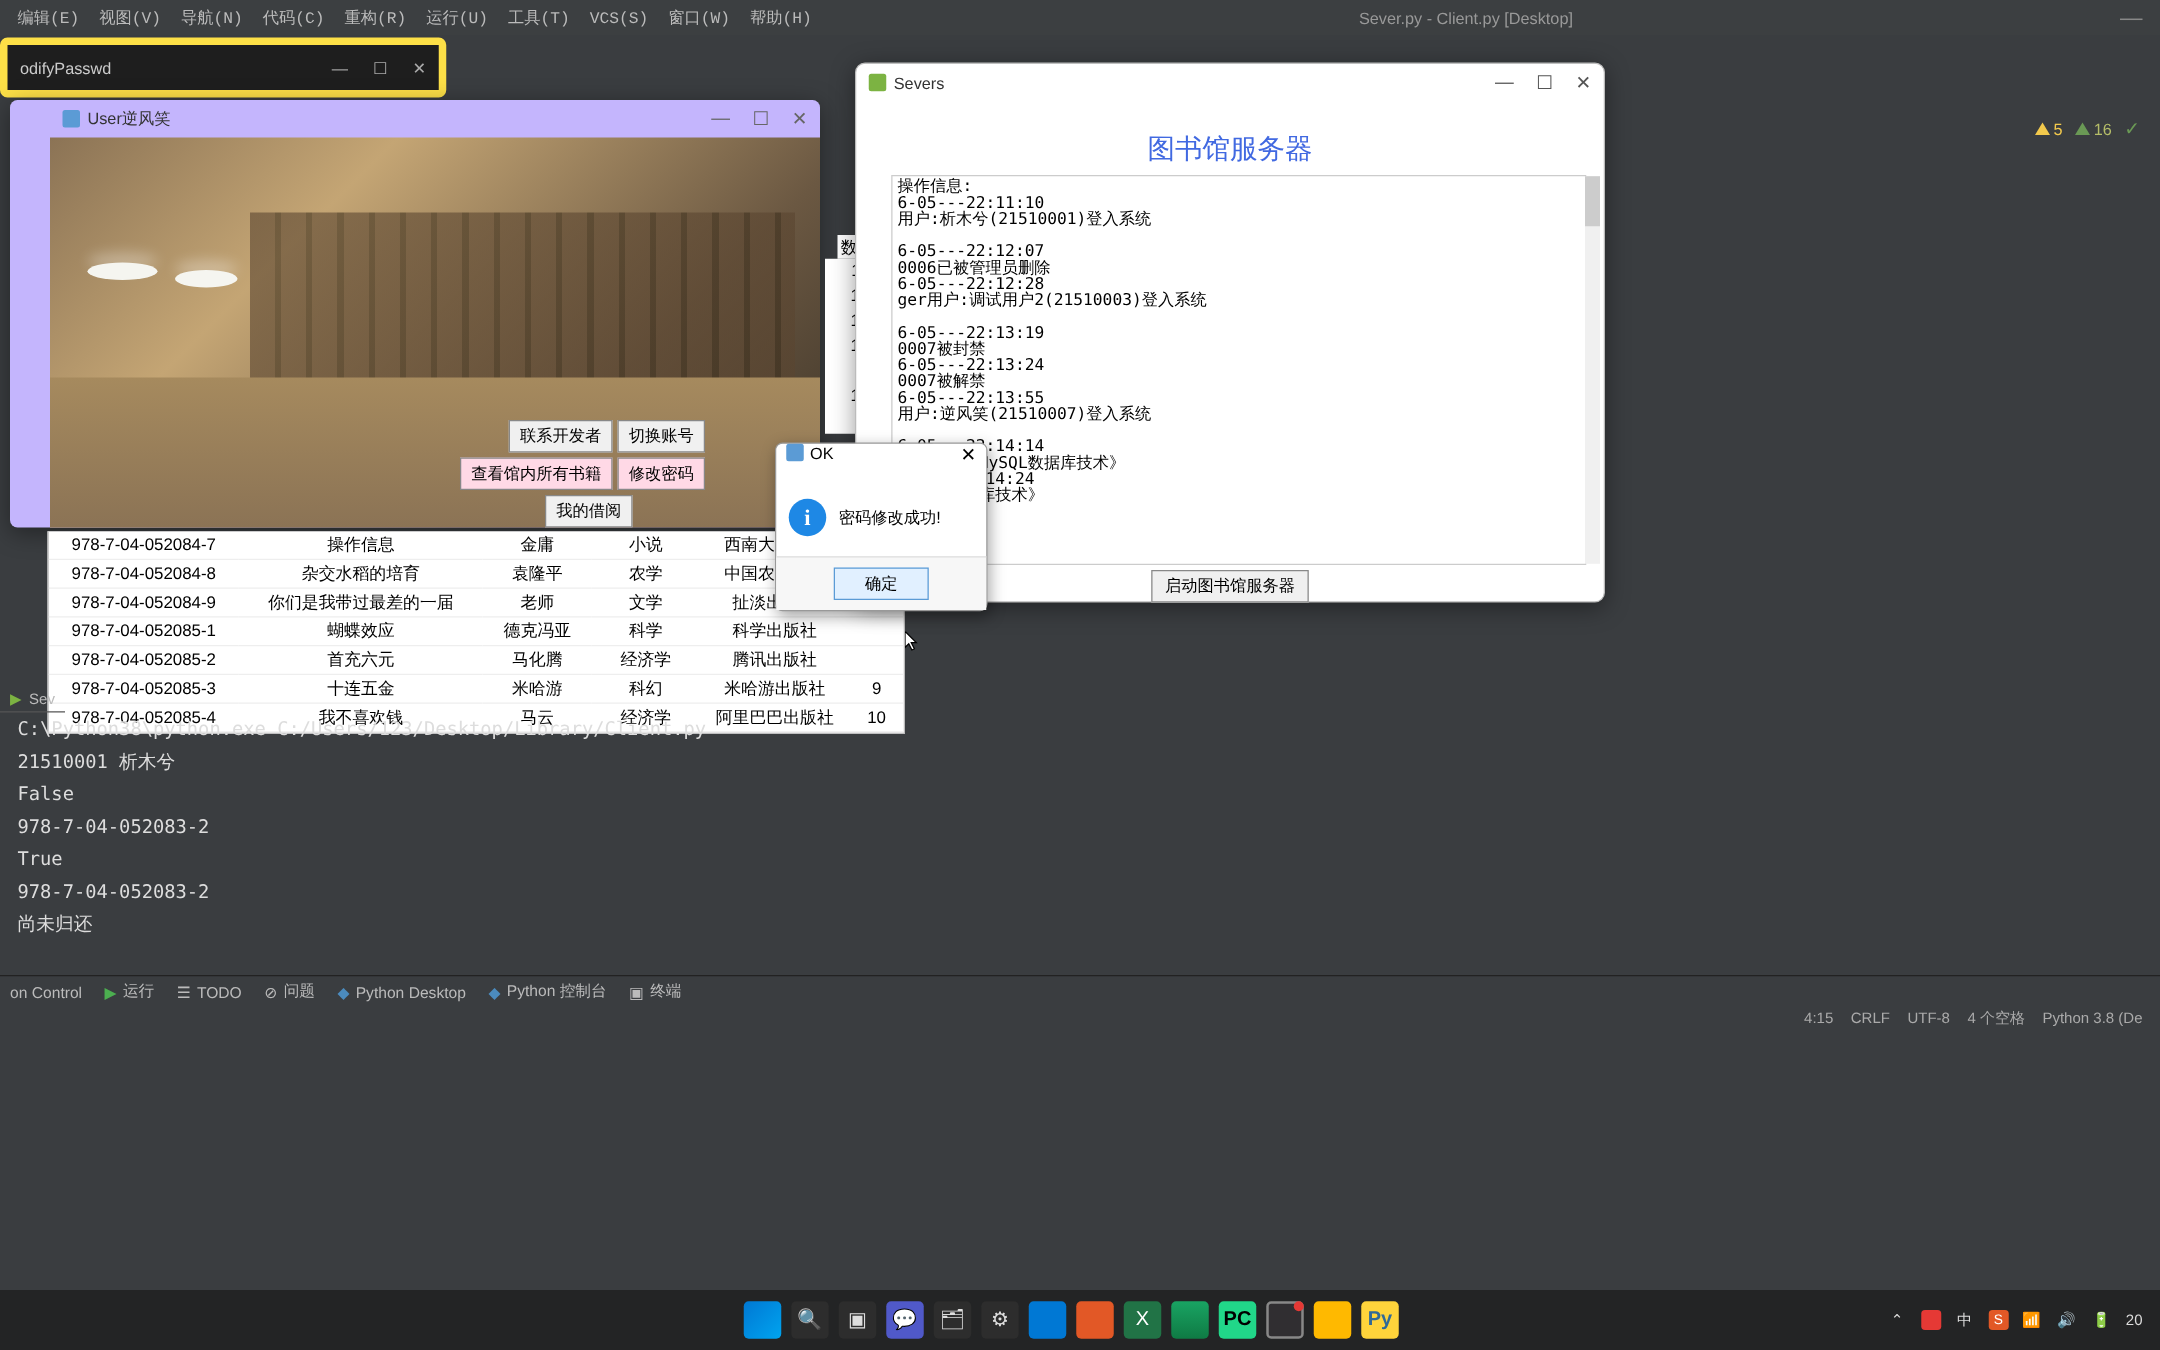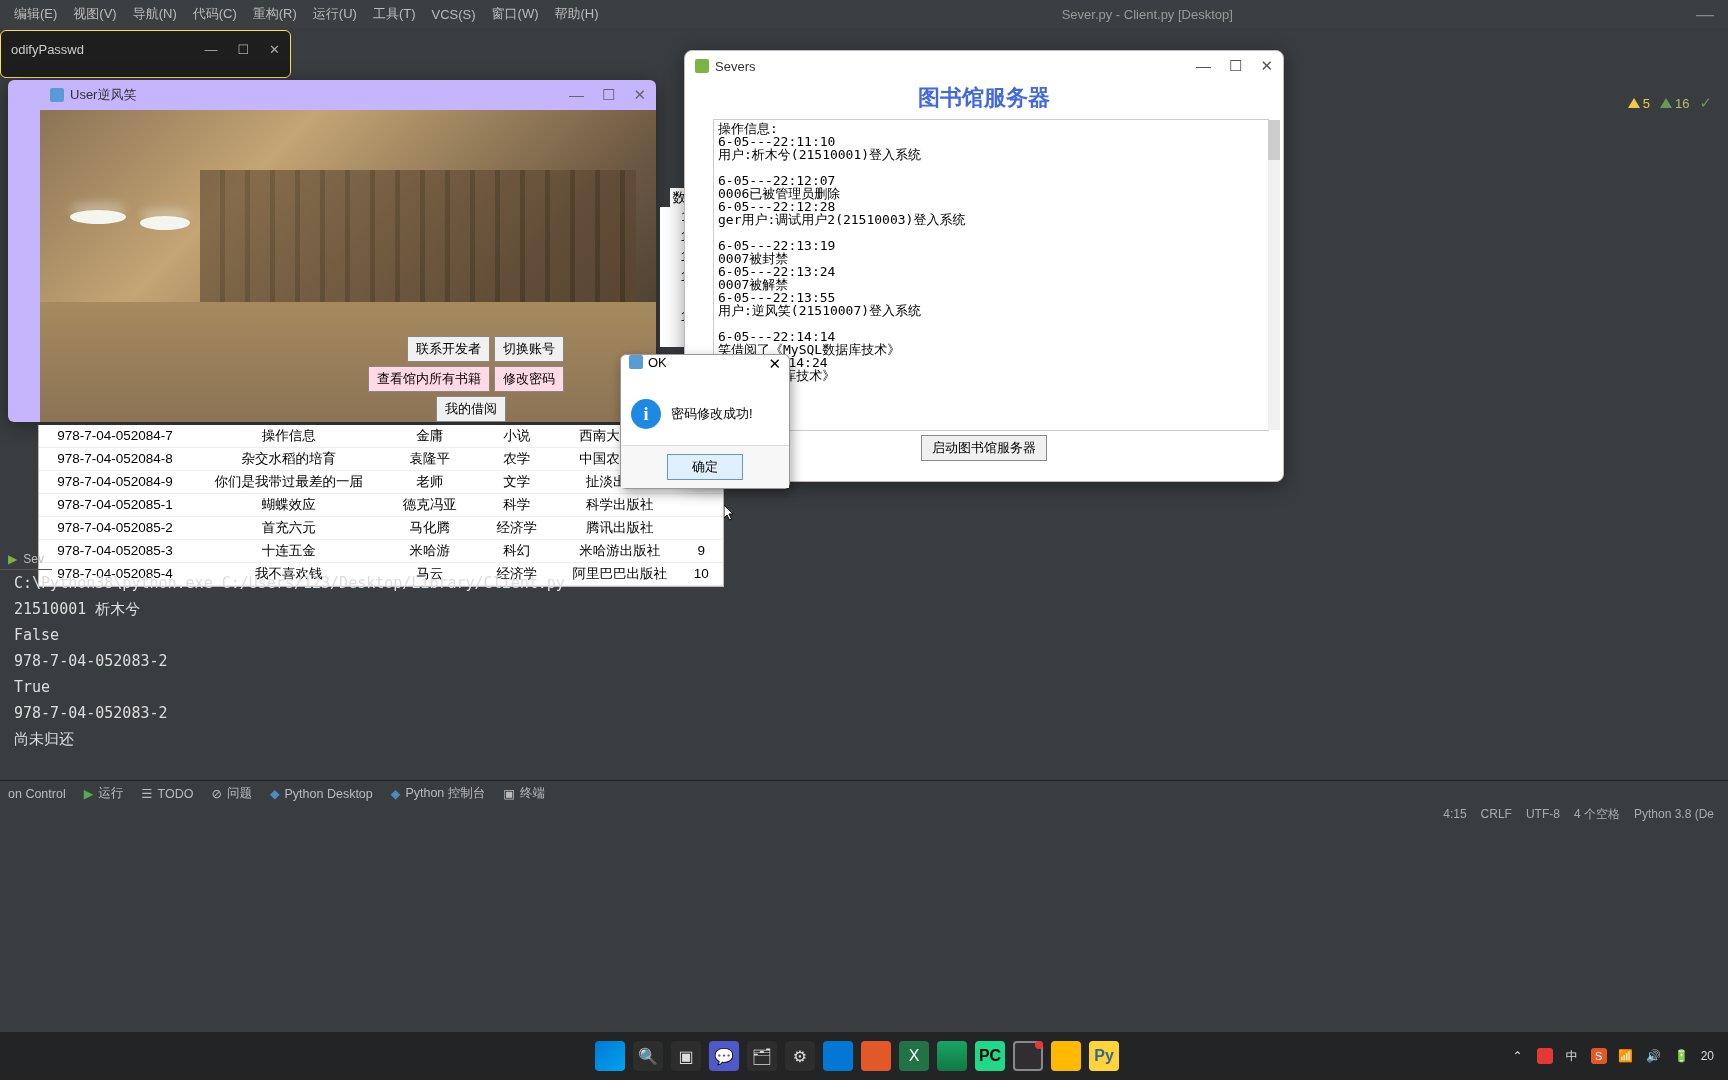--- a/index.html
+++ b/index.html
@@ -1,30 +1,30 @@
 <!DOCTYPE html>
 <html><head>
 <meta charset="utf-8">
 <style>
 * { margin: 0; padding: 0; box-sizing: border-box; font-family: "Microsoft YaHei", sans-serif; }
 body { width: 1728px; height: 1080px; background: #3a3d40; overflow: hidden; position: relative; }
 
 
 .menu-bar { height: 28px; background: #3c3f41; display: flex; align-items: center; padding: 0 6px; font-size: 13px; color: #bbb; }
-.menu-bar .menu-item { padding: 2px 8px; cursor: pointer; }
+.menu-bar .menu-item { padding: 2px 8px; cursor: pointer; font-family: Liberation Mono, monospace; }
 .menu-bar .title-center { flex: 1; text-align: center; color: #999; }
 
 
 .top-right { position: absolute; top: 94px; right: 16px; display: flex; gap: 10px; font-size: 13px; align-items: center; }
 .warn { display: flex; align-items: center; gap: 3px; }
 .tri-y { width: 0; height: 0; border-left: 6px solid transparent; border-right: 6px solid transparent; border-bottom: 10px solid #f2c94c; }
 .tri-g { width: 0; height: 0; border-left: 6px solid transparent; border-right: 6px solid transparent; border-bottom: 10px solid #6a9955; }
 
 
-.win-modify { position: absolute; top: 30px; left: 0; width: 291px; height: 48px; background: #1e1e1e; border: 1px solid #fde047; border-radius: 6px; }
+.win-modify { position: absolute; top: 30px; left: 0; width: 357px; height: 48px; background: #1e1e1e; border: 6px solid #fde047; border-radius: 6px; }
 .win-modify .titlebar { height: 36px; display: flex; align-items: center; padding: 0 10px; color: #ccc; font-size: 13px; }
 .win-modify .ctrls { margin-left: auto; display: flex; gap: 20px; color: #aaa; }
 
 
 .win-user { position: absolute; top: 80px; left: 8px; width: 648px; background: #c4b5fd; border-radius: 6px; box-shadow: 0 4px 20px rgba(0,0,0,.4); padding-left: 32px; }
 .win-user .titlebar { height: 30px; display: flex; align-items: center; padding: 0 10px; font-size: 13px; color: #333; }
 .win-user .titlebar .icon { width: 14px; height: 14px; background: #5b9bd5; border-radius: 2px; margin-right: 6px; }
 .win-user .ctrls { margin-left: auto; display: flex; gap: 18px; color: #666; font-size: 15px; }
 .win-user .image-area { height: 312px; background: linear-gradient(135deg,#8b7355 0%,#c4a574 30%,#6b5842 70%,#3d3428 100%); position: relative; overflow: hidden; }
 .shelves { position:absolute; top:60px; left:160px; right:20px; height:240px; background: repeating-linear-gradient(90deg,#5a4530 0 20px,#3d2f1d 20px 25px); opacity:0.6;}
@@ -44,21 +44,21 @@
 .col-qty-head { position:absolute; top:188px; left:670px; width:32px; background:#fff;font-size:13.5px; text-align:center; padding-top:1px;}
 .col-qty { position:absolute; top:207px; left:660px; width:56px; background:#fff; font-size:13.5px; text-align:center;}
 .col-qty div{ height:20px; line-height:20px;}
 .close-x-tab { position:absolute; top:115px; left:692px; color:#888; font-size:17px;}
 
 
 .win-sev { position: absolute; top: 50px; left: 684px; width: 600px; height: 432px; background: #fff; border: 1px solid #bbb; border-radius: 8px; box-shadow: 0 4px 20px rgba(0,0,0,.4); }
 .win-sev .titlebar { height: 30px; display: flex; align-items: center; padding: 0 10px; font-size: 13px; color: #333; }
 .win-sev .icon { width: 14px; height: 14px; background: #7cb342; border-radius: 2px; margin-right: 6px; }
 .win-sev .ctrls { margin-left: auto; display: flex; gap: 18px; color: #555; font-size: 15px; }
-.win-sev .header { text-align:center; font-size:22px; color:#4169e1; font-weight:bold; padding:2px 0 6px;}
+.win-sev .header { text-align:center; font-size:22px; color:#4169e1; font-weight:normal; padding:2px 0 6px;margin-top:21px;}
 .win-sev .log-box { margin: 0 14px 4px 28px; height: 312px; border:1px solid #ccc; position:relative; padding:2px 4px;}
 .win-sev .log-box pre { font-family: "SimSun", monospace; font-size: 13px; line-height: 13px; white-space: pre; color:#000;}
 .win-sev .scroll-track{ position:absolute; top:0; right:-12px; width:12px; height:100%; background:#f0f0f0;}
 .win-sev .scroll-thumb{ position:absolute; top:0; right:-12px; width:12px; height:40px; background:#ccc;}
 .win-sev .status { text-align:center; font-size:13.5px; margin-top:2px;}
 .win-sev .start-btn { display:block; margin: 4px auto 0; background:#f0f0f0; border:1px solid #888; padding:3px 10px; font-size:13px; cursor:pointer;}
 
 
 .win-ok { position: absolute; top: 354px; left: 620px; width: 170px; background: #fff; border: 1px solid #999; border-radius: 6px; box-shadow: 2px 4px 12px rgba(0,0,0,.35); z-index:50;}
 .win-ok .titlebar { height: 28px; display: flex; padding: 0 8px; font-size: 13px;}

